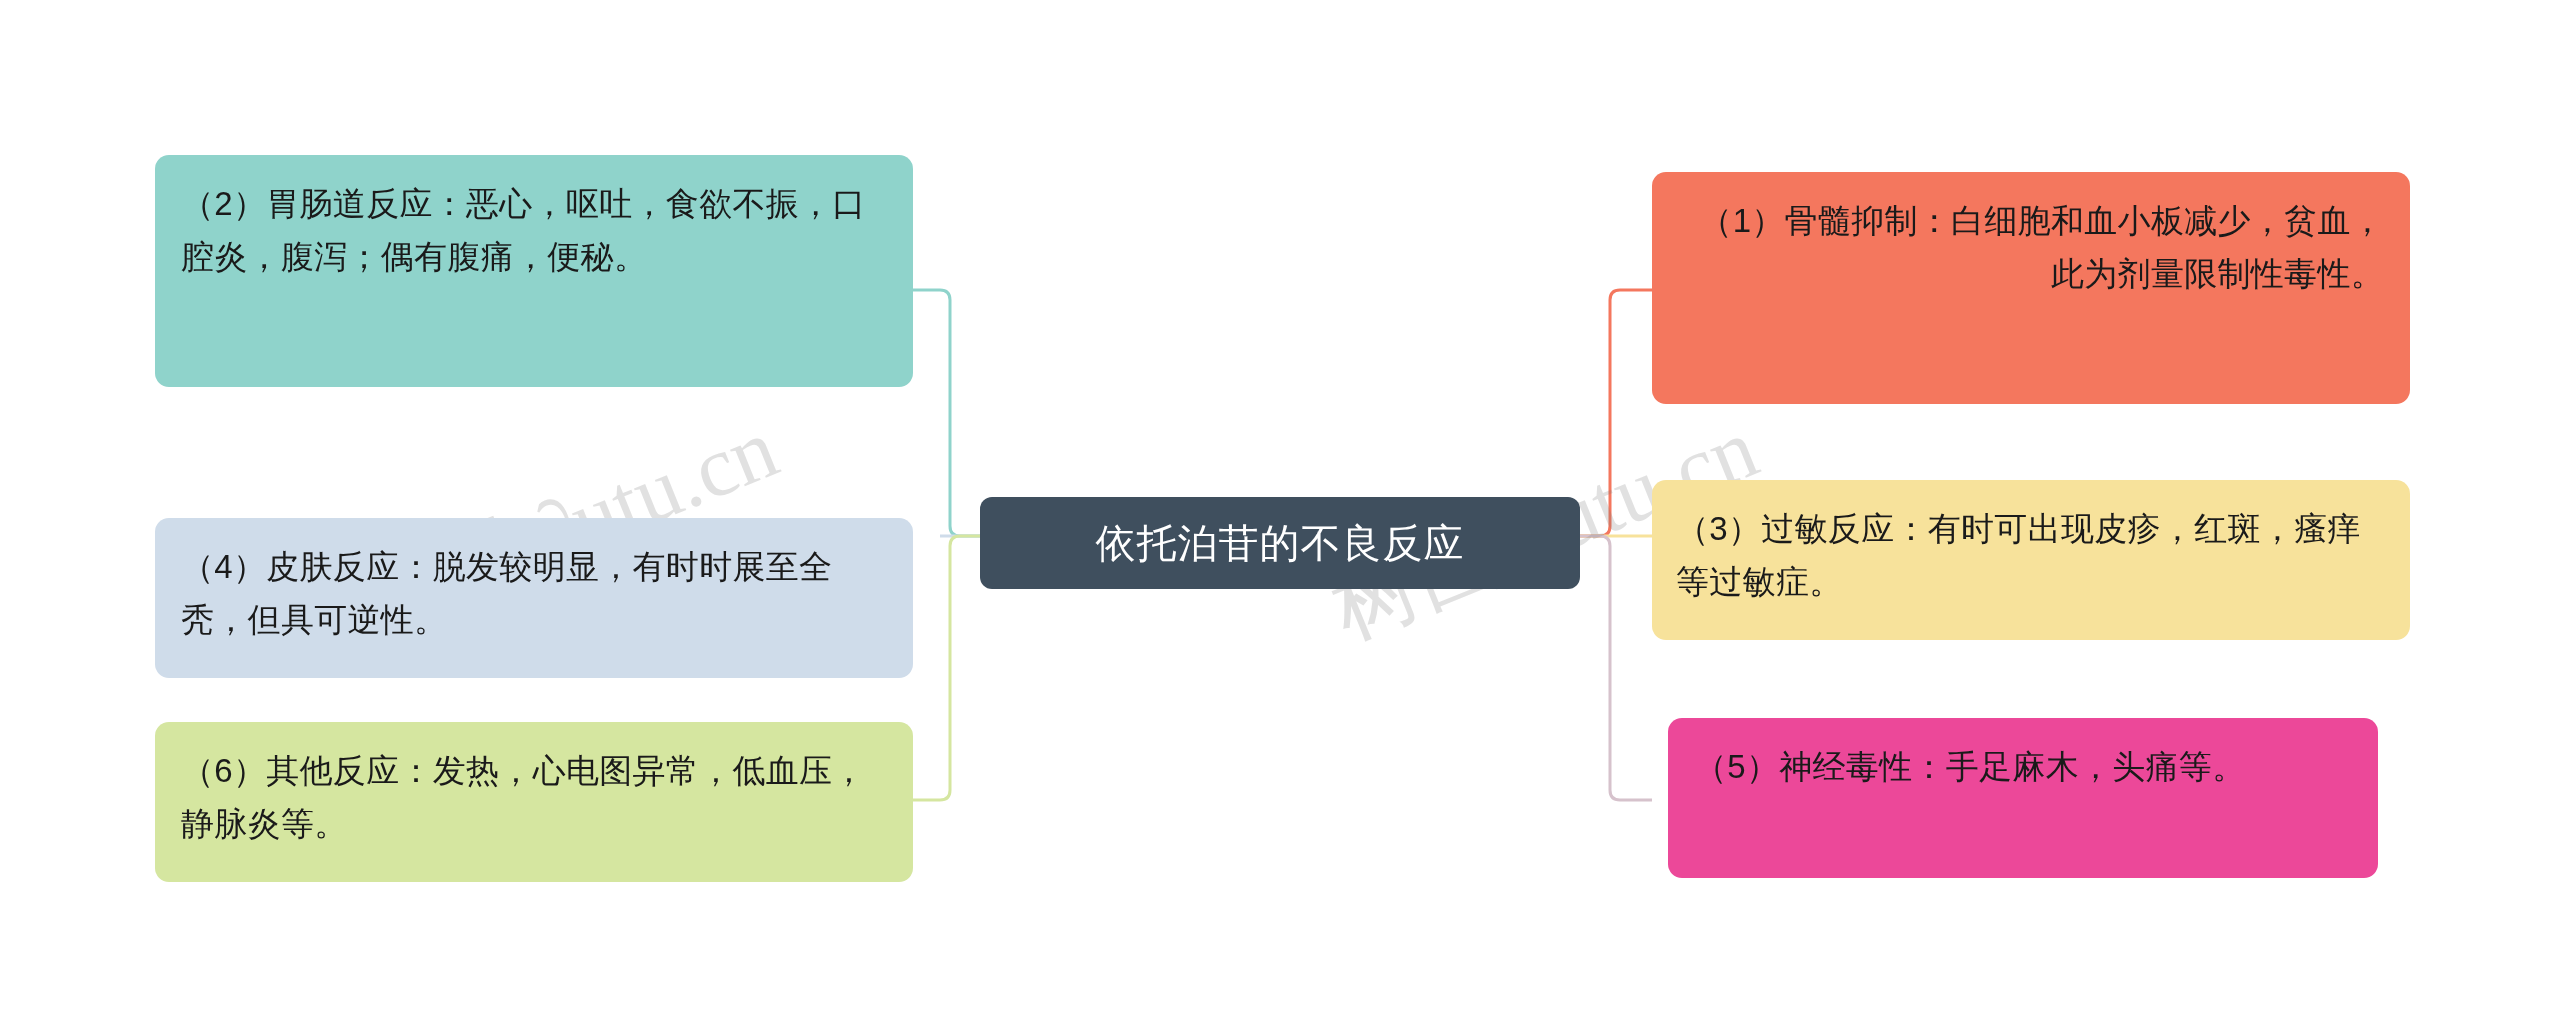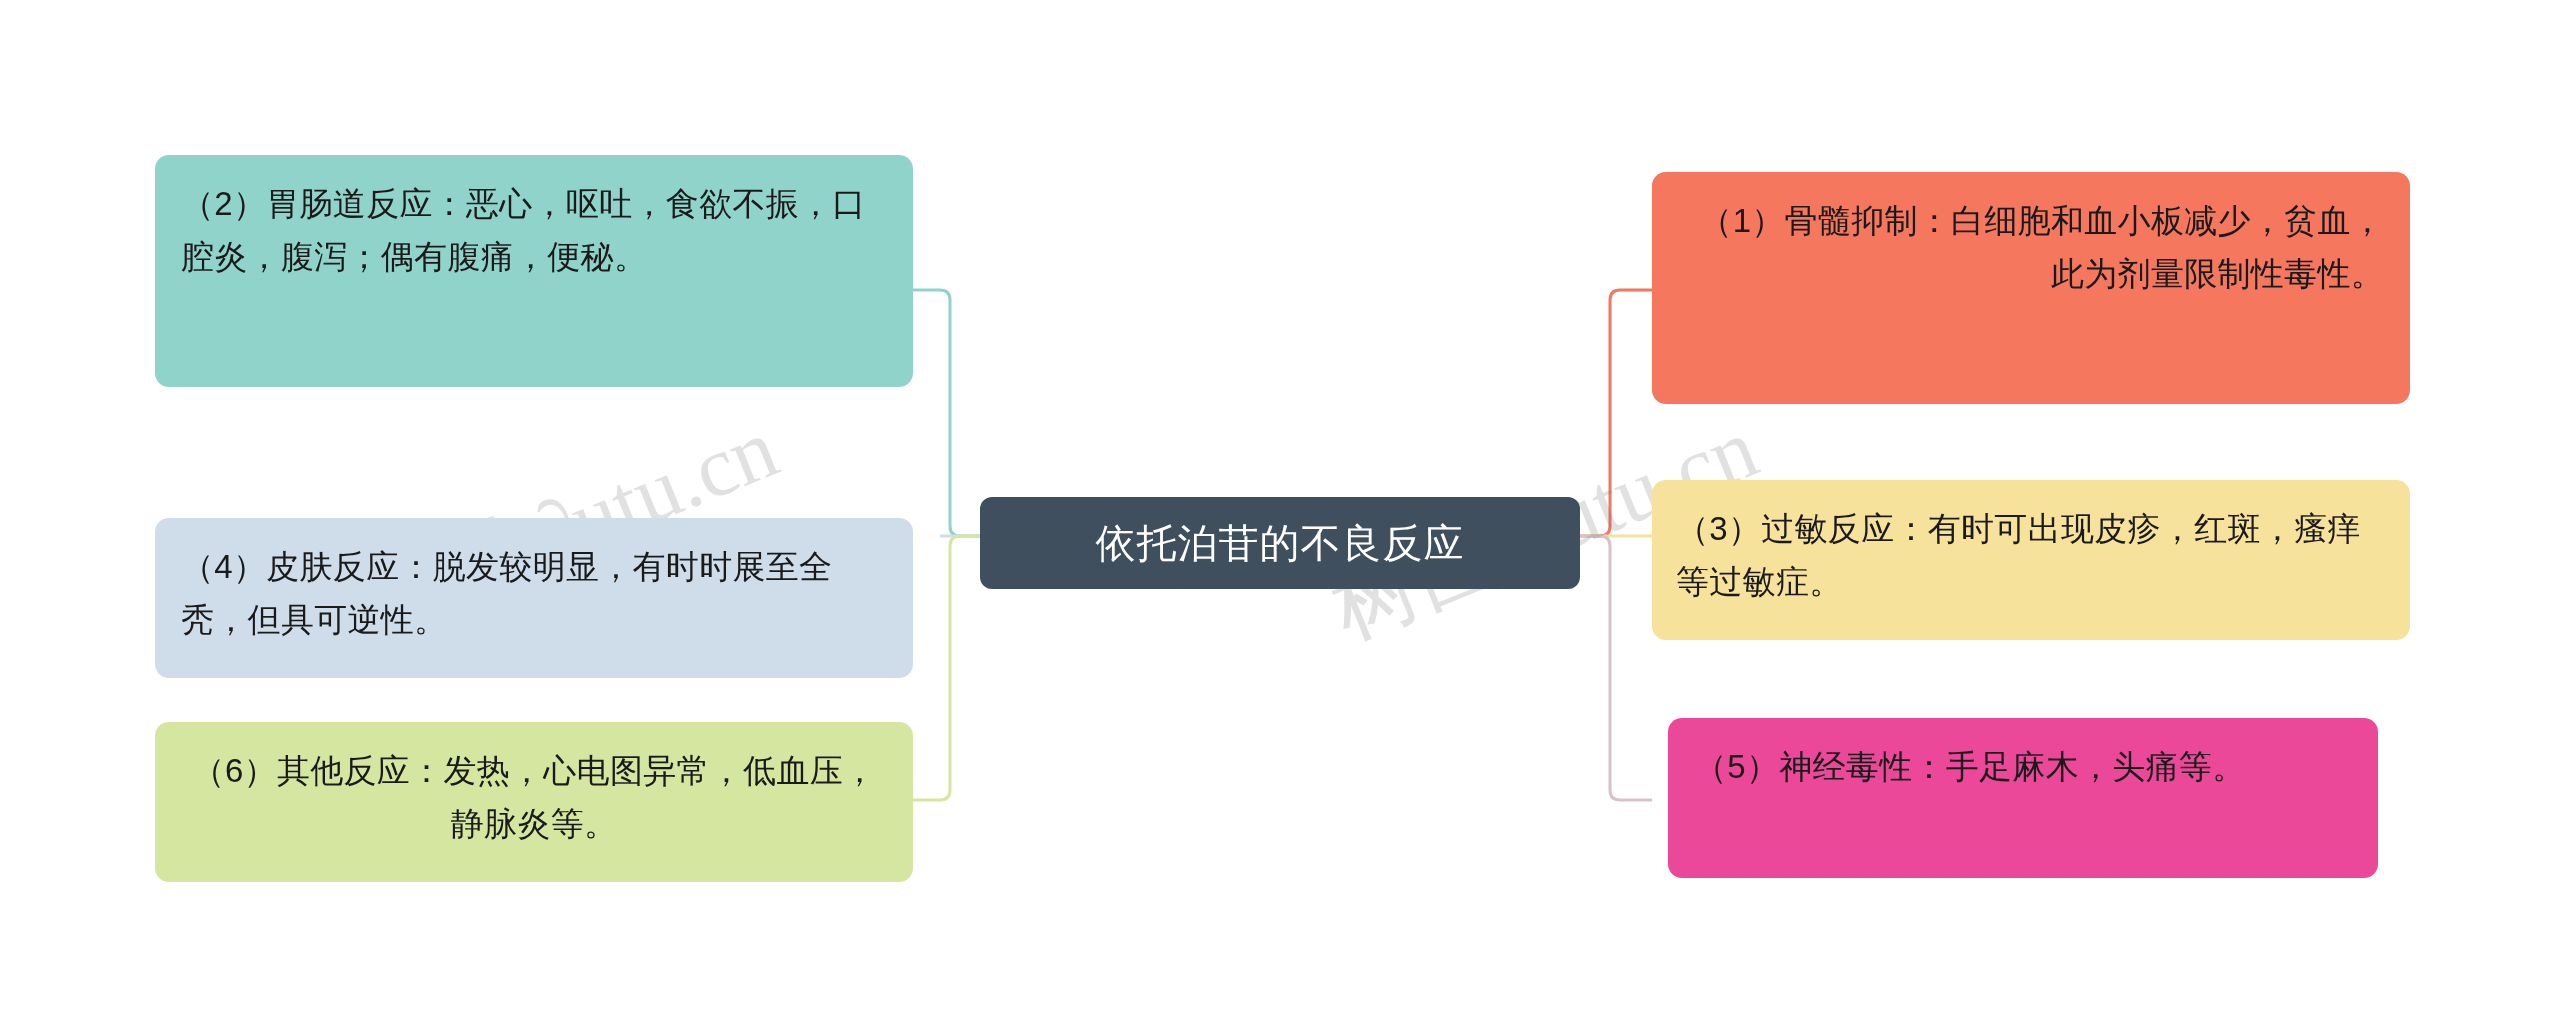--- a/index.html
+++ b/index.html
@@ -85,21 +85,21 @@
   </div>
 
   <div class="node" style="left:155px; top:155px; width:758px; height:232px; background:#8fd3cb;">
     <span>（2）胃肠道反应：恶心，呕吐，食欲不振，口腔炎，腹泻；偶有腹痛，便秘。</span>
   </div>
 
   <div class="node" style="left:155px; top:470px; width:758px; height:160px; background:#cfdcea;margin-top:48px;">
     <span>（4）皮肤反应：脱发较明显，有时时展至全秃，但具可逆性。</span>
   </div>
 
-  <div class="node" style="left:155px; top:722px; width:758px; height:160px; background:#d5e6a0;text-align:center;">
+  <div class="node" style="left:155px; top:722px; width:758px; height:160px; background:#d5e6a0;">
     <span>（6）其他反应：发热，心电图异常，低血压，静脉炎等。</span>
   </div>
 
   <div class="node" style="left:1652px; top:172px; width:758px; height:232px; background:#f4775e;text-align:right;">
     <span>（1）骨髓抑制：白细胞和血小板减少，贫血，此为剂量限制性毒性。</span>
   </div>
 
   <div class="node" style="left:1652px; top:480px; width:758px; height:160px; background:#f7e29b;padding-left:24px;">
     <span>（3）过敏反应：有时可出现皮疹，红斑，瘙痒等过敏症。</span>
   </div>

